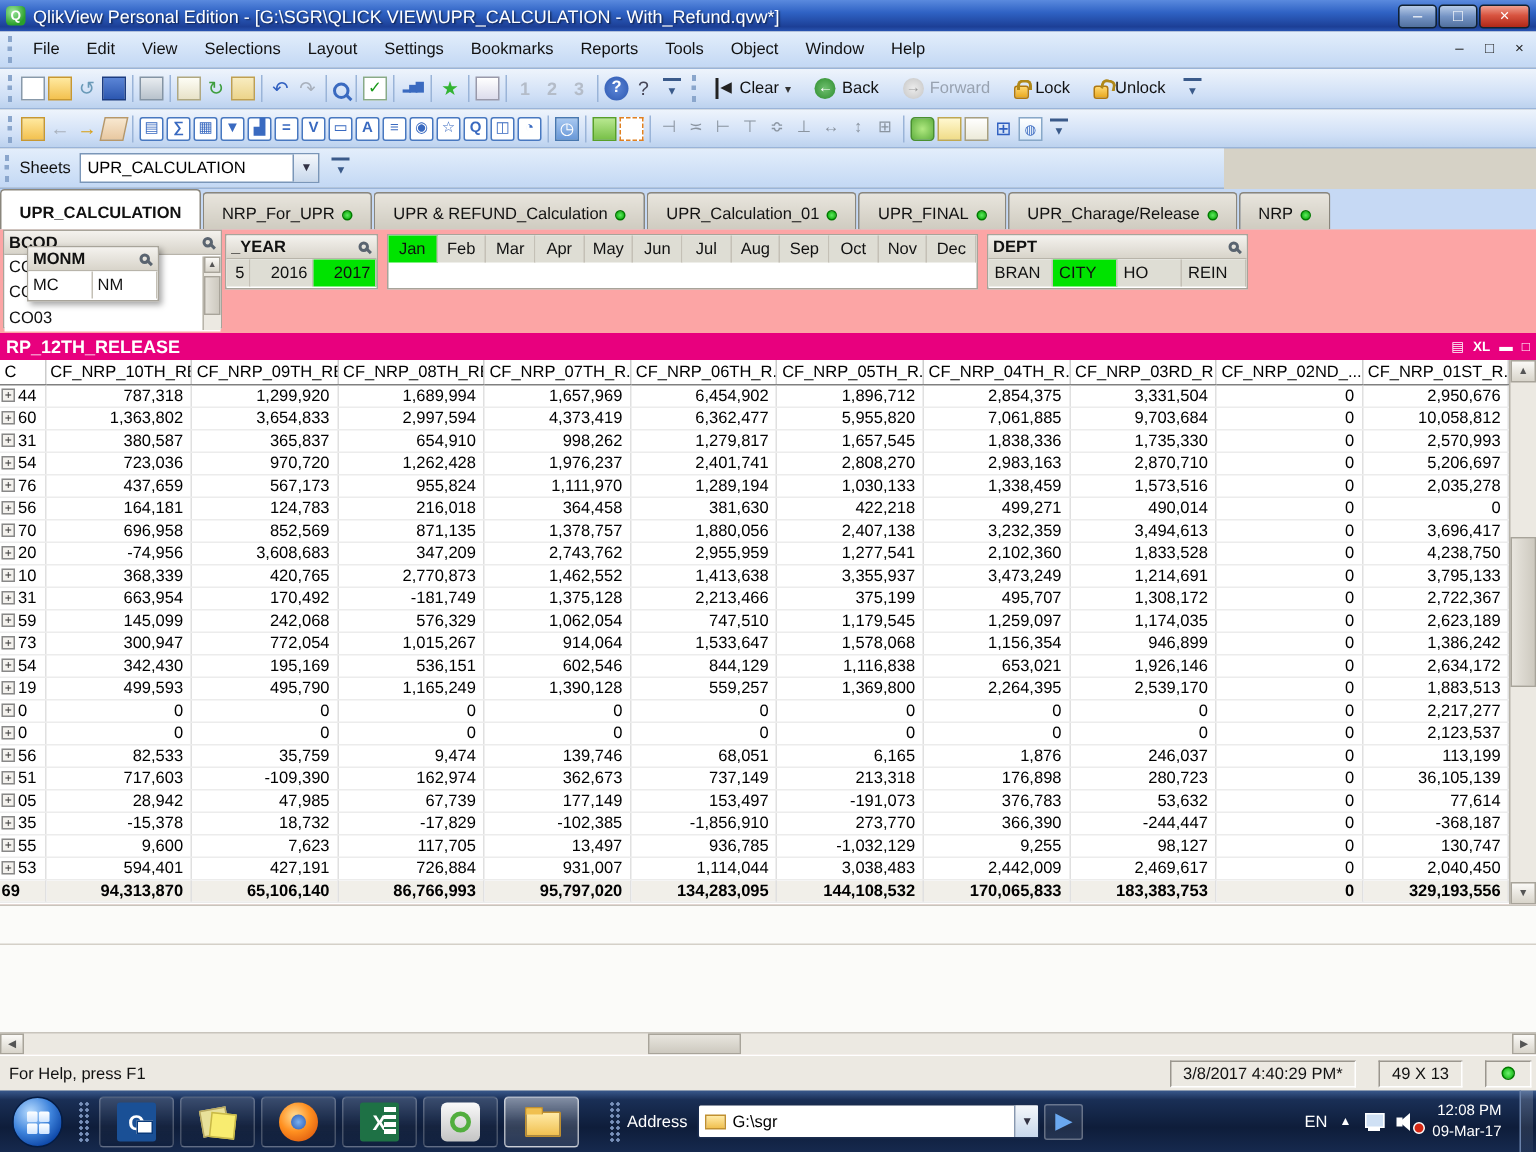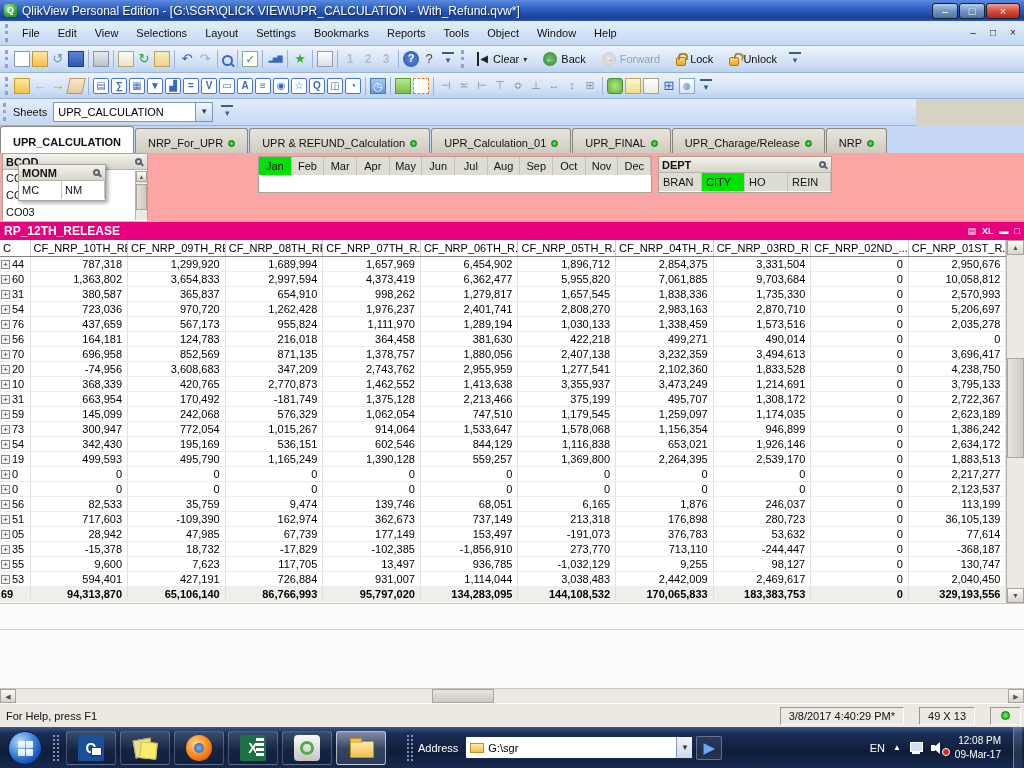--- a/index.html
+++ b/index.html
@@ -65,21 +65,21 @@
   .act-ico{display:inline-block;width:14px;height:14px;text-align:center;line-height:13px;font-size:10px;position:relative;}
   .i-clear{color:#222;font-weight:bold;border-left:2px solid #222;width:12px;}
   .i-back{background:radial-gradient(#70c070,#2a8a2a);border-radius:50%;color:#fff;}
   .i-forward{background:radial-gradient(#ececec,#c4c4c4);border-radius:50%;color:#999;}
   .i-lock,.i-unlock{background:linear-gradient(#ffd870,#e8a820);border:1px solid #b07810;border-radius:2px;width:10px;height:9px;margin-top:5px;}
   .i-lock::before{content:'';position:absolute;left:1px;top:-5px;width:6px;height:5px;border:2px solid #b08818;border-bottom:none;border-radius:4px 4px 0 0;}
   .i-unlock::before{content:'';position:absolute;left:4px;top:-5px;width:6px;height:5px;border:2px solid #b08818;border-bottom:none;border-radius:4px 4px 0 0;transform:rotate(12deg);}
   .dd-arrow{font-size:8px;color:#333;}
 
   
-  #sheetsbar{position:absolute;left:0;top:99px;width:916px;height:27px;
+  #sheetsbar{position:absolute;left:0;top:99px;width:816px;height:27px;
     background:linear-gradient(#e3eefb,#c3d8f4);border-bottom:1px solid #9ab4d8;display:flex;align-items:center;}
   #sheets-label{margin:0 6px 0 2px;color:#111;}
   .combo{width:160px;height:20px;background:#fff;border:1px solid #7a96b8;display:flex;align-items:center;}
   .combo .val{flex:1;padding-left:4px;}
   .combo .btn{width:17px;height:18px;background:linear-gradient(#f4f7fb,#c8d8ec);border-left:1px solid #7a96b8;text-align:center;font-size:8px;line-height:18px;color:#334;}
 
   
   #tabrow{position:absolute;left:0;top:126px;width:1024px;height:27px;background:#c6d9f4;display:flex;align-items:flex-end;}
   .tab{height:25px;padding:4px 12px 0 12px;margin-right:1px;background:linear-gradient(#e8e5dd,#cfcbc0);
     border:1px solid #8a867c;border-bottom:none;border-radius:3px 3px 0 0;display:flex;align-items:center;gap:5px;color:#111;}
@@ -415,20 +415,31 @@
       <div class="qv-caption">
         <span class="cap">MONM</span>
         <span class="mag"></span>
       </div>
       <div class="fcells">
           <span class="fcell">MC</span>
           <span class="fcell">NM</span>
         </div>
     </div>
 
+    <div id="year" class="qv-box">
+      <div class="qv-caption">
+        <span class="cap">_YEAR</span>
+        <span class="mag"></span>
+      </div>
+      <div class="fcells">
+          <span class="fcell">5</span>
+          <span class="fcell">2016</span>
+          <span class="fcell sel">2017</span>
+        </div>
+    </div>
 
     <div id="tran" class="qv-box">
       <div class="fcells">
           <span class="fcell sel">Jan</span>
           <span class="fcell">Feb</span>
           <span class="fcell">Mar</span>
           <span class="fcell">Apr</span>
           <span class="fcell">May</span>
           <span class="fcell">Jun</span>
           <span class="fcell">Jul</span>
@@ -742,21 +753,21 @@
               <td>77,614</td>
             </tr>
             <tr>
               <td class="c-first"><span class="expand">+</span><span>35</span></td>
               <td>-15,378</td>
               <td>18,732</td>
               <td>-17,829</td>
               <td>-102,385</td>
               <td>-1,856,910</td>
               <td>273,770</td>
-              <td>713,110</td>
+              <td>366,390</td>
               <td>-244,447</td>
               <td>0</td>
               <td>-368,187</td>
             </tr>
             <tr>
               <td class="c-first"><span class="expand">+</span><span>55</span></td>
               <td>9,600</td>
               <td>7,623</td>
               <td>117,705</td>
               <td>13,497</td>

